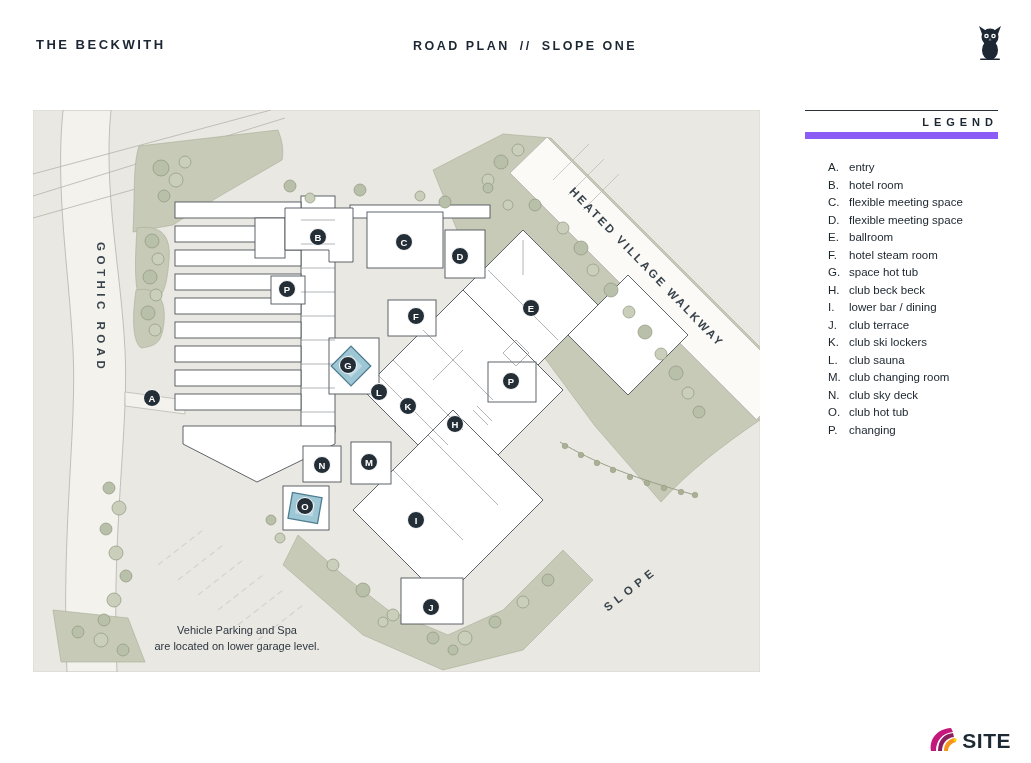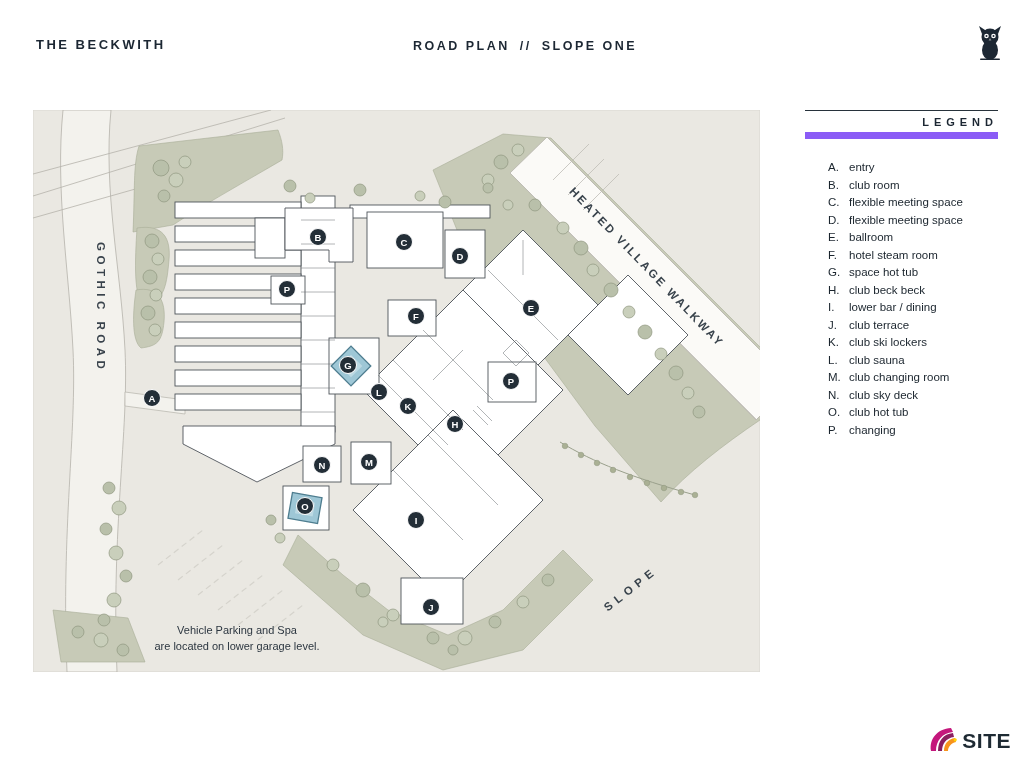--- a/index.html
+++ b/index.html
@@ -286,21 +286,21 @@
           <circle cx="478" cy="271" r="8.5" fill="#232e37" stroke="#ffffff" stroke-width="1"></circle>
           <text x="478" y="274.5" text-anchor="middle" class="marker-letter">P</text>
         </g>
       </g>
   </svg>
 
   <aside class="legend">
     <div class="legend-header">LEGEND</div>
     <ul class="legend-list" id="legend-list">
         <li><span class="lg-key">A.</span><span>entry</span></li>
-        <li><span class="lg-key">B.</span><span>club room</span></li>
+        <li><span class="lg-key">B.</span><span>hotel room</span></li>
         <li><span class="lg-key">C.</span><span>flexible meeting space</span></li>
         <li><span class="lg-key">D.</span><span>flexible meeting space</span></li>
         <li><span class="lg-key">E.</span><span>ballroom</span></li>
         <li><span class="lg-key">F.</span><span>hotel steam room</span></li>
         <li><span class="lg-key">G.</span><span>space hot tub</span></li>
         <li><span class="lg-key">H.</span><span>club beck beck</span></li>
         <li><span class="lg-key">I.</span><span>lower bar / dining</span></li>
         <li><span class="lg-key">J.</span><span>club terrace</span></li>
         <li><span class="lg-key">K.</span><span>club ski lockers</span></li>
         <li><span class="lg-key">L.</span><span>club sauna</span></li>

